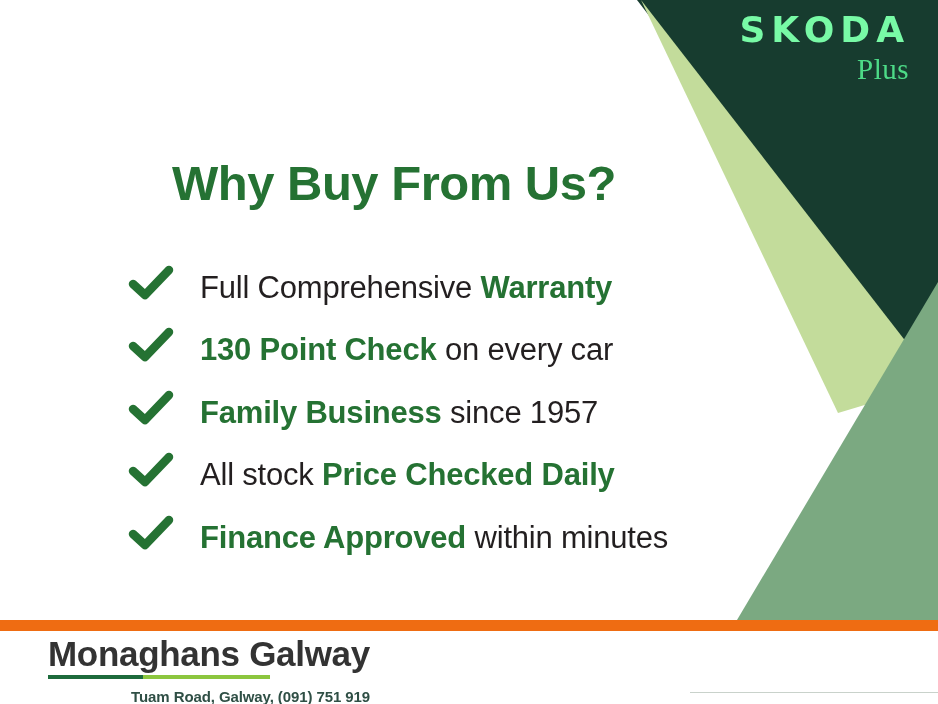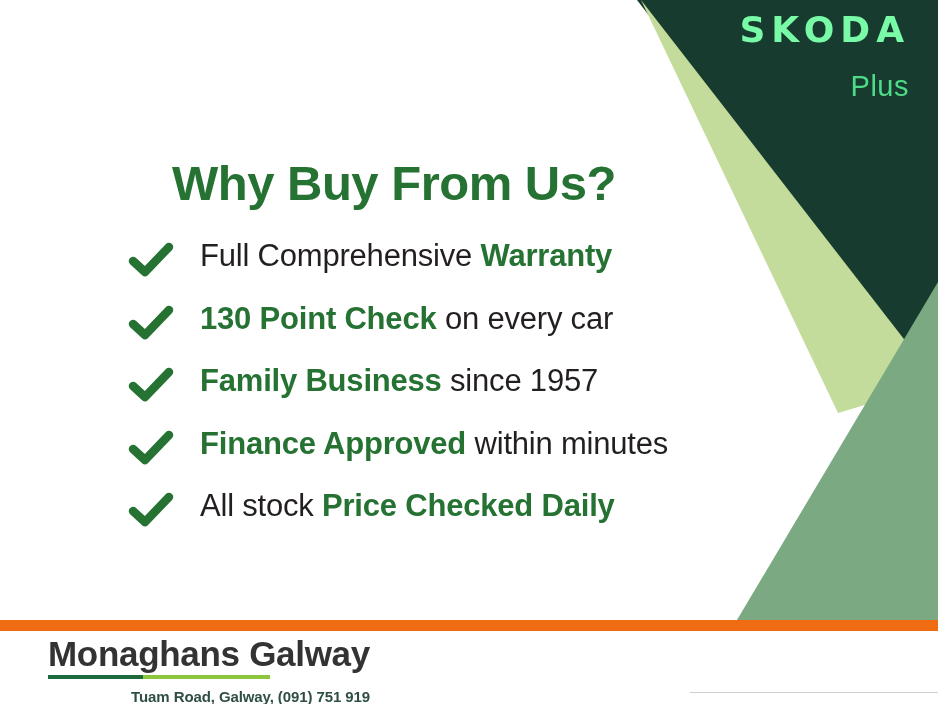--- a/index.html
+++ b/index.html
@@ -43,27 +43,27 @@
   #skoda-wordmark {
     font-family: "DejaVu Sans", sans-serif;
     font-size: 36px;
     font-weight: 700;
     letter-spacing: 6px;
     color: #78faa6;
     display: block;
     padding-right: 2px;
   }
   #plus-word {
-    font-family: Liberation Sans, sans-serif;
+    font-family: Liberation Serif, serif;
     font-size: 29px;
     font-weight: 400;
     letter-spacing: 0.5px;
     color: #4ddb87;
     display: block;
-    margin-top: 24px;
+    margin-top: 7px;
     padding-right: 3px;
   }
 
   
   #headline {
     position: absolute;
     left: 172px;
     top: 155px;
     margin: 0;
     font-size: 49px;
@@ -79,21 +79,21 @@
     position: absolute;
     left: 128px;
     top: 240px;
     margin: 0;
     padding: 0;
     list-style: none;
     z-index: 4;
   }
   .benefit-row {
     display: flex;
-    align-items: flex-start;
+    align-items: flex-end;
     height: 62.5px;
     white-space: nowrap;
   }
   .check-icon {
     flex: 0 0 auto;
     width: 46px;
     height: 40px;
     margin-right: 26px;
   }
   .benefit-text {
@@ -208,27 +208,27 @@
       <li class="benefit-row">
         <span class="check-icon"><svg viewBox="0 0 46 40" width="46" height="40" aria-hidden="true">
             <path d="M5 21 L17 32 L41 7" fill="none" stroke="#257233" stroke-width="8.5" stroke-linecap="round" stroke-linejoin="round"></path>
           </svg></span>
         <span class="benefit-text"><span class="seg-emph">Family Business</span><span class="seg-plain"> since 1957</span></span>
       </li>
       <li class="benefit-row">
         <span class="check-icon"><svg viewBox="0 0 46 40" width="46" height="40" aria-hidden="true">
             <path d="M5 21 L17 32 L41 7" fill="none" stroke="#257233" stroke-width="8.5" stroke-linecap="round" stroke-linejoin="round"></path>
           </svg></span>
+        <span class="benefit-text"><span class="seg-plain">All stock </span><span class="seg-emph">Price Checked Daily</span></span>
+      </li>
+      <li class="benefit-row">
+        <span class="check-icon"><svg viewBox="0 0 46 40" width="46" height="40" aria-hidden="true">
+            <path d="M5 21 L17 32 L41 7" fill="none" stroke="#257233" stroke-width="8.5" stroke-linecap="round" stroke-linejoin="round"></path>
+          </svg></span>
         <span class="benefit-text"><span class="seg-emph">Finance Approved</span><span class="seg-plain"> within minutes</span></span>
-      </li>
-      <li class="benefit-row">
-        <span class="check-icon"><svg viewBox="0 0 46 40" width="46" height="40" aria-hidden="true">
-            <path d="M5 21 L17 32 L41 7" fill="none" stroke="#257233" stroke-width="8.5" stroke-linecap="round" stroke-linejoin="round"></path>
-          </svg></span>
-        <span class="benefit-text"><span class="seg-plain">All stock </span><span class="seg-emph">Price Checked Daily</span></span>
       </li>
     </ul>
 
   <div id="orange-bar"></div>
 
   <div id="dealer-footer">
     <div id="dealer-name">Monaghans Galway</div>
     <div id="dealer-underline">
       <div id="underline-dark"></div>
       <div id="underline-light"></div>

